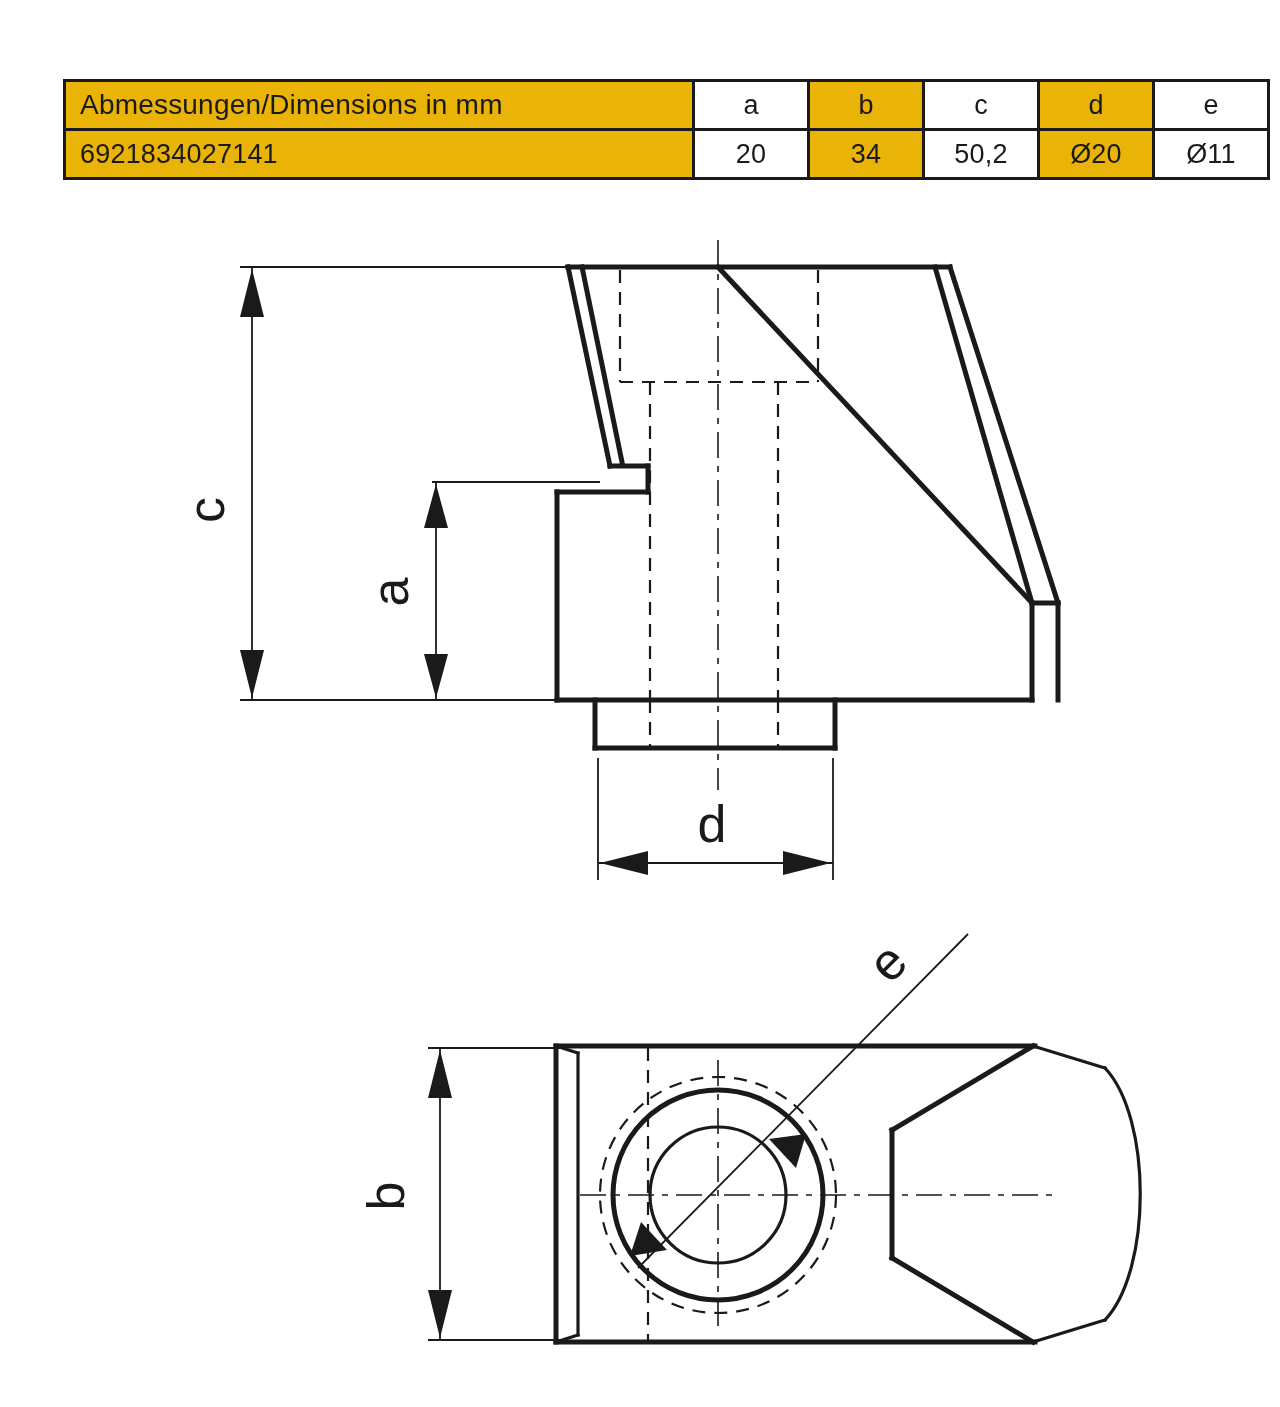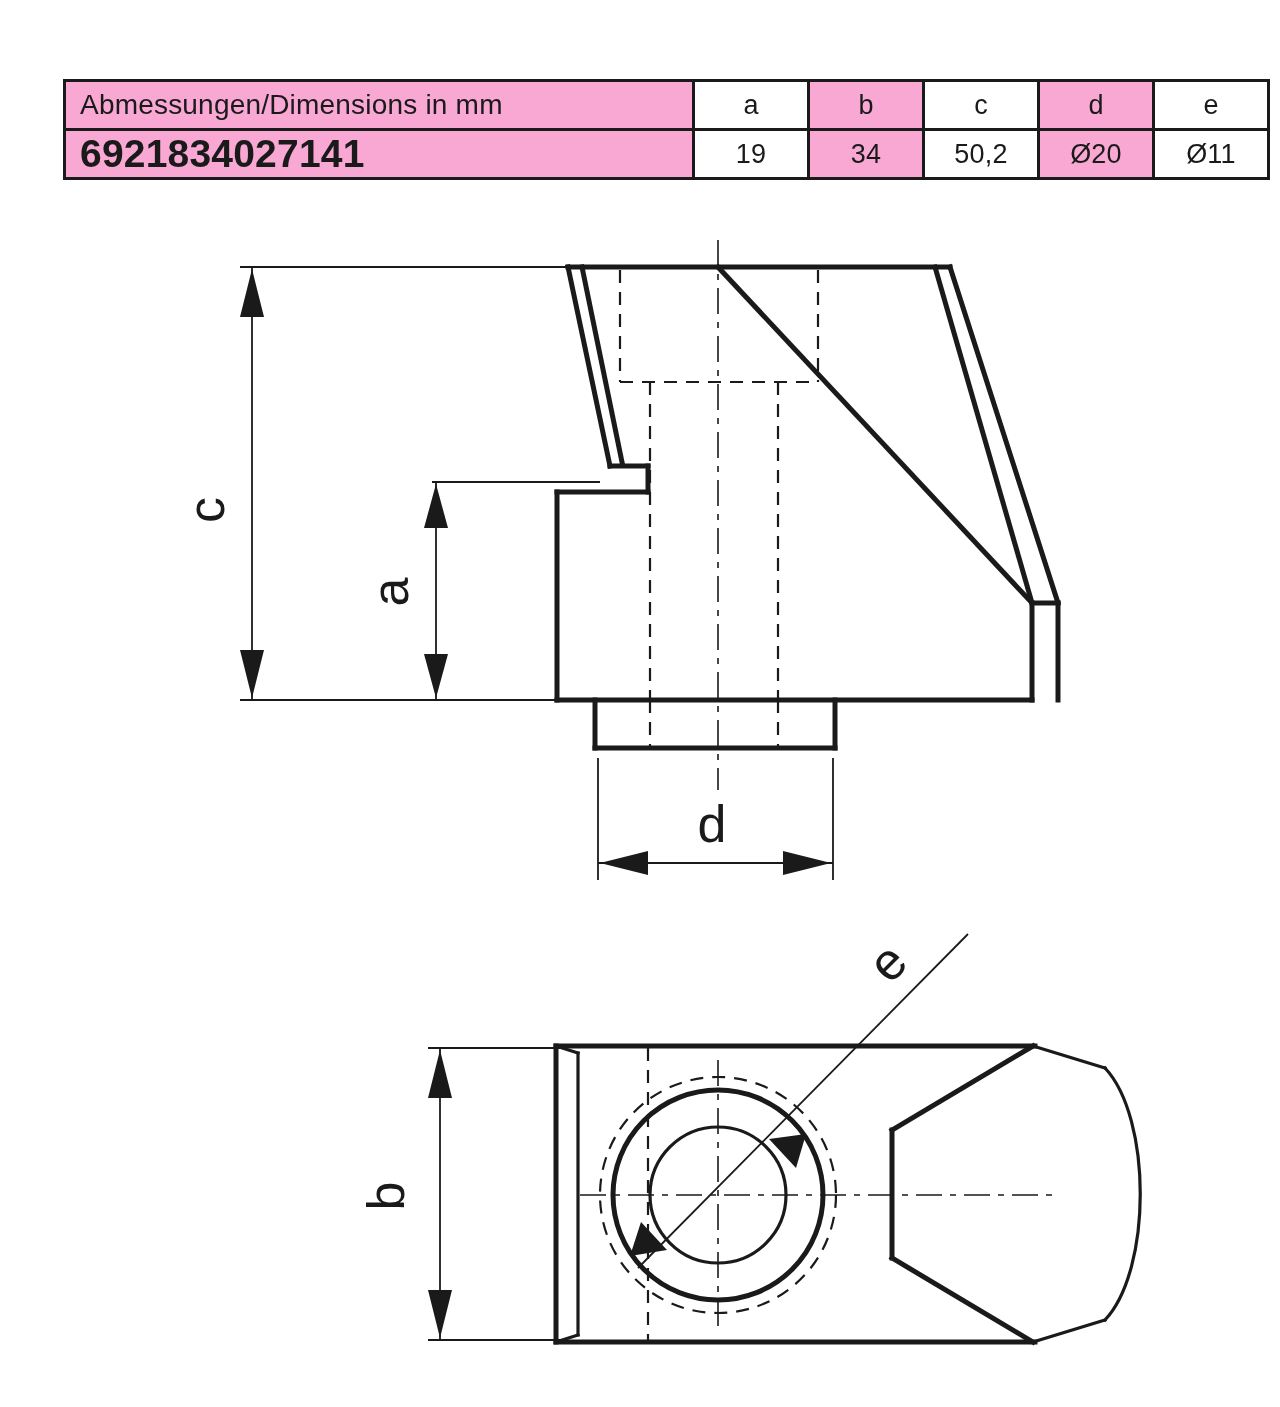--- a/index.html
+++ b/index.html
@@ -36,28 +36,28 @@
     color: #1a1a1a;
     text-align: center;
     letter-spacing: 0.2px;
   }
   #dim-table td.label-cell {
     text-align: left;
     padding-left: 14px;
     font-size: 28px;
   }
   #dim-table tr.row-part td {
-    font-weight: bold;
-    font-size: 39px;
+    font-weight: normal;
+    font-size: 27px;
   }
   #dim-table tr.row-part td.value-cell {
     font-weight: normal;
     font-size: 27px;
   }
-  .shaded { background: #f9a8d4; margin-left: 36px; }
+  .shaded { background: #eab308; margin-left: 36px; }
   .plain  { background: #ffffff; }
 
   
   #drawing {
     position: absolute;
     left: 0;
     top: 0;
     width: 1280px;
     height: 1407px;
   }
@@ -79,21 +79,21 @@
       <tr>
         <td class="label-cell shaded" style="width:612px">Abmessungen/Dimensions in mm</td>
         <td class="plain" style="width:112px">a</td>
         <td class="shaded" style="width:112px">b</td>
         <td class="plain" style="width:112px">c</td>
         <td class="shaded" style="width:112px">d</td>
         <td class="plain" style="width:112px">e</td>
       </tr>
       <tr class="row-part">
         <td class="label-cell shaded">6921834027141</td>
-        <td class="value-cell plain">19</td>
+        <td class="value-cell plain">20</td>
         <td class="value-cell shaded">34</td>
         <td class="value-cell plain">50,2</td>
         <td class="value-cell shaded">Ø20</td>
         <td class="value-cell plain">Ø11</td>
       </tr>
     </tbody>
   </table>
 
   <svg id="drawing" viewBox="0 0 1280 1407">
 

